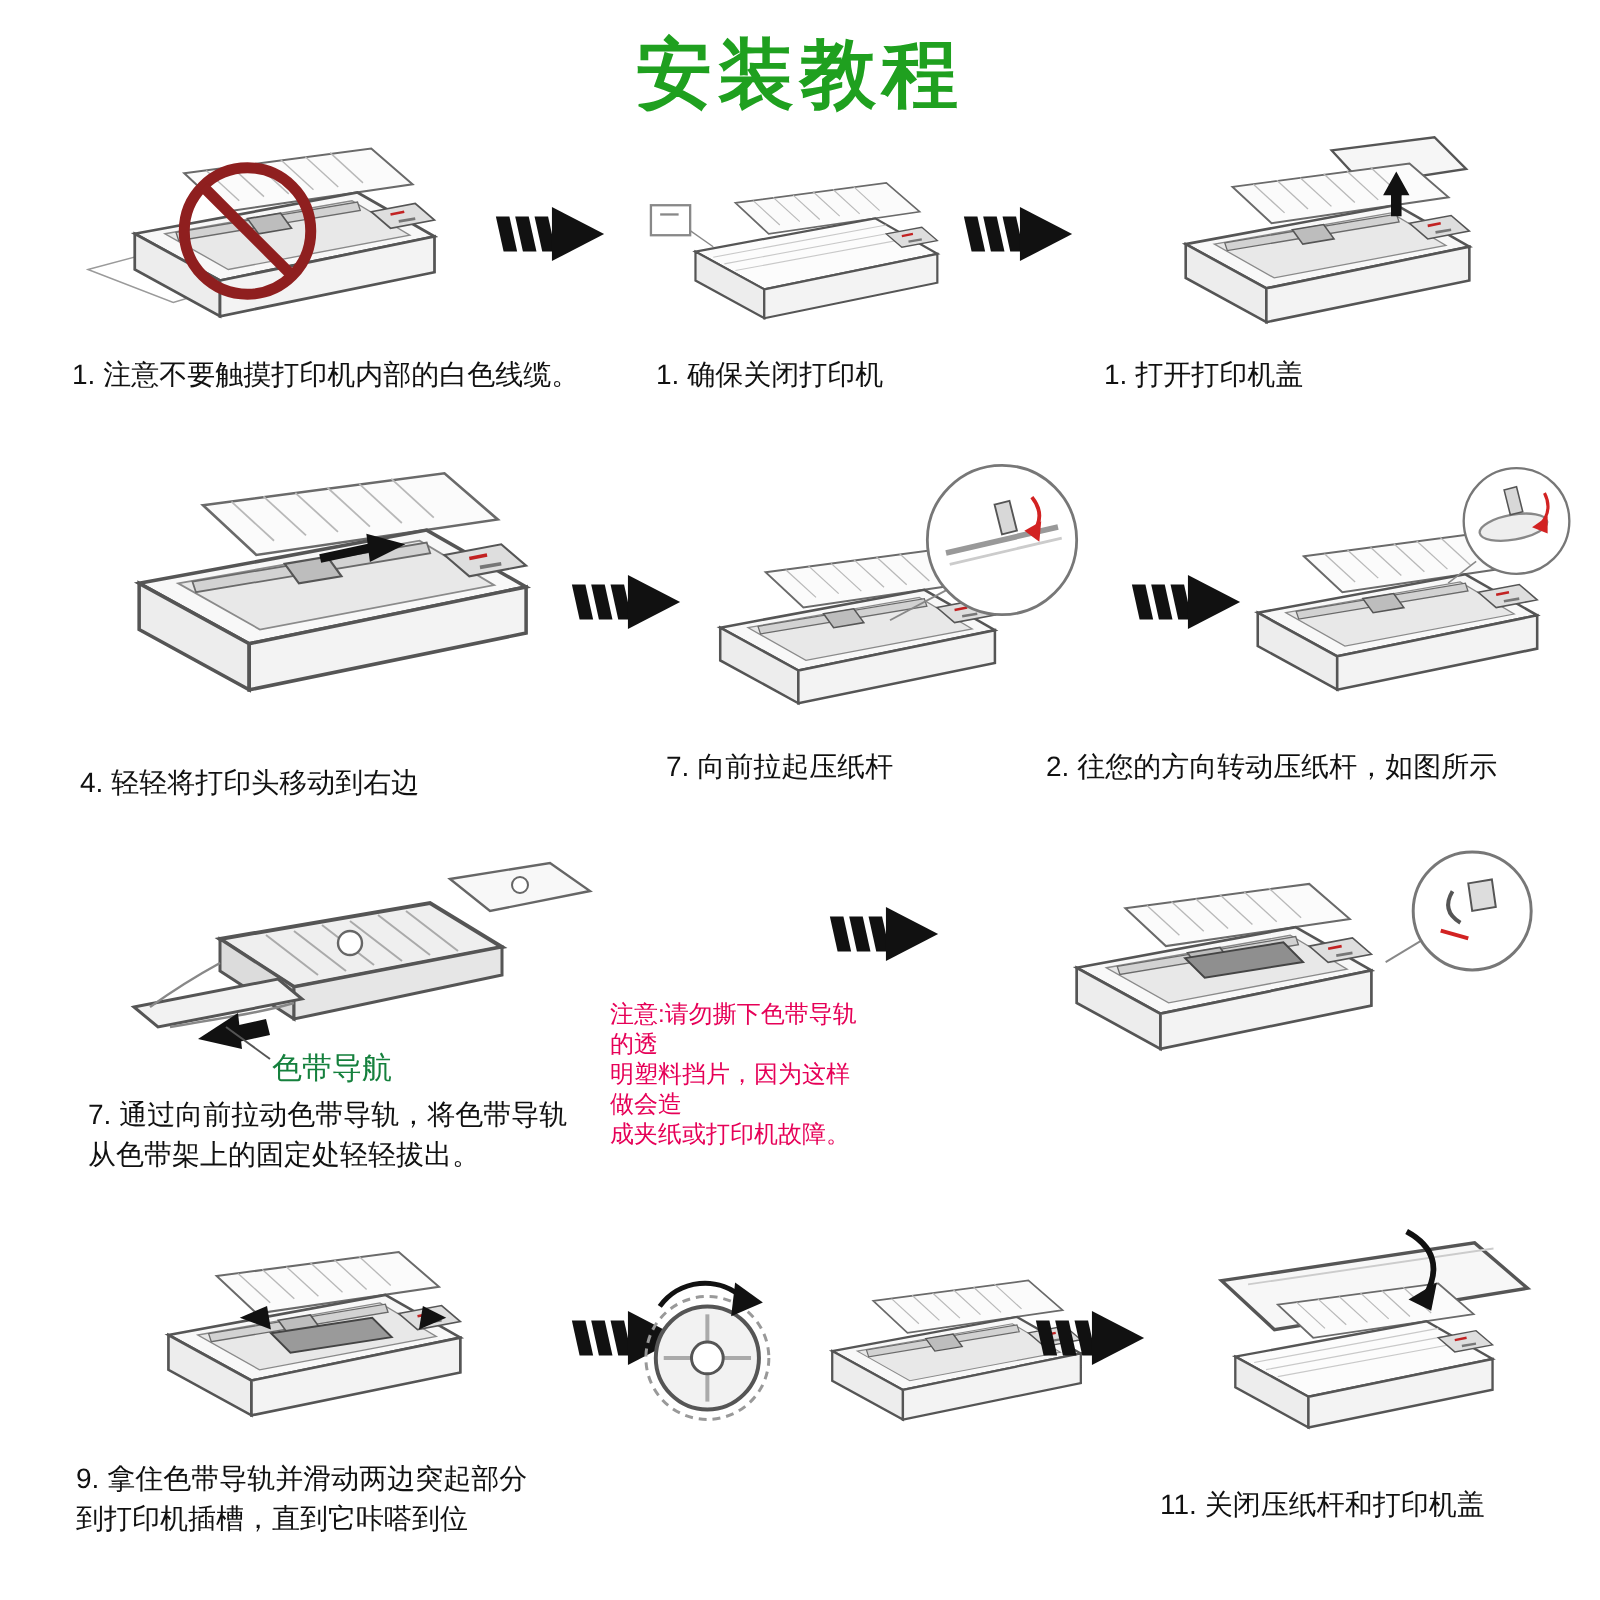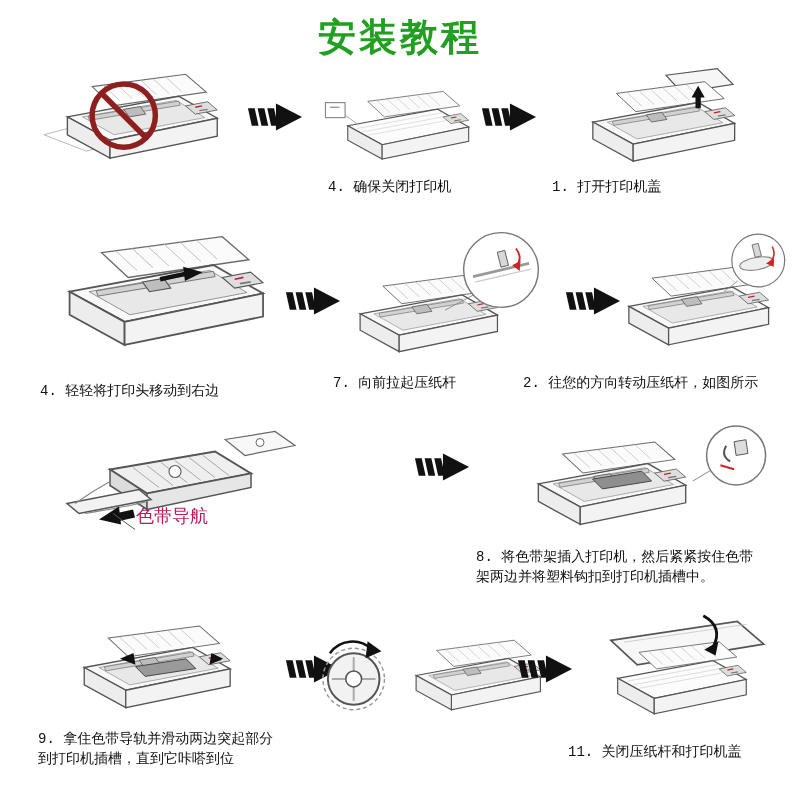--- a/index.html
+++ b/index.html
@@ -1,27 +1,27 @@
 <!DOCTYPE html>
 <html><head>
 <meta charset="utf-8">
 <style>
   *{margin:0;padding:0;box-sizing:border-box}
   html,body{background:#ffffff}
   .canvas{position:relative;width:800px;height:786px;background:#fff;overflow:hidden;
-          font-family:Liberation Mono, monospace;color:#111}
+          font-family:Liberation Sans, sans-serif;color:#111}
   .title{position:absolute;top:12px;left:0;width:100%;text-align:center;
          font-size:38px;font-weight:700;color:#1fa01f;letter-spacing:3px}
   .cell{position:absolute}
   .cell svg,.arrow svg{width:100%;height:100%;display:block}
   .arrow{position:absolute;width:58px;height:34px}
   .cap{position:absolute;font-size:14px;line-height:20px;color:#111;white-space:pre-line}
   .note{position:absolute;left:305px;top:500px;width:126px;font-size:12px;
         line-height:15px;color:#e60057;white-space:pre-line}
-  .rlabel{position:absolute;left:136px;top:504px;font-size:18px;color:#be185d}
+  .rlabel{position:absolute;left:136px;top:525px;font-size:15px;color:#15803d}
   .footer{position:absolute;left:0;top:789px;width:800px;height:11px;background:#14582e}
 </style>
 </head>
 <body>
 
 <div class="canvas">
 
   <svg width="0" height="0" style="position:absolute" aria-hidden="true">
     <defs>
       <symbol id="printer-open" viewBox="0 0 260 160">
@@ -114,21 +114,22 @@
   <div class="cell" style="left:548px;top:66px;width:212px;height:112px">
     <svg viewBox="0 0 260 170">
       <polygon points="148,14 226,4 250,28 172,40" fill="#f6f6f6" stroke="#555" stroke-width="1.8"></polygon>
       <use href="#printer-open" x="0" y="12" width="260" height="158"></use>
       <g fill="#111">
         <polygon points="193,64 201,64 201,48 207,48 197,30 187,48 193,48"></polygon>
       </g>
     </svg>
   </div>
 
-  <div class="cap" style="left:328px;top:177px">4. 确保关闭打印机</div>
+  <div class="cap" style="left:36px;top:177px">1. 注意不要触摸打印机内部的白色线缆。</div>
+  <div class="cap" style="left:328px;top:177px">1. 确保关闭打印机</div>
   <div class="cap" style="left:552px;top:177px">1. 打开打印机盖</div>
 
   <div class="cell" style="left:26px;top:226px;width:254px;height:142px">
     <svg viewBox="0 0 260 160">
       <use href="#printer-open" x="0" y="0" width="260" height="160"></use>
       <g>
         <path d="M138,60 L166,54" stroke="#111" stroke-width="5" fill="none"></path>
         <polygon points="164,46 186,52 166,62" fill="#111"></polygon>
       </g>
     </svg>
@@ -204,20 +205,23 @@
 
       <g fill="#111">
         <polygon points="60,84 78,80 80,88 62,92"></polygon>
         <polygon points="44,90 64,77 66,95"></polygon>
       </g>
       <line x1="58" y1="84" x2="80" y2="100" stroke="#555" stroke-width="1"></line>
     </svg>
   </div>
 
   <div class="rlabel">色带导航</div>
+  <div class="note">注意:请勿撕下色带导轨的透
+明塑料挡片，因为这样做会造
+成夹纸或打印机故障。</div>
 
   <div class="arrow" style="left:413px;top:450px">
     <svg viewBox="0 0 60 34">
         <use href="#ffarrow"></use>
       </svg>
   </div>
 
   <div class="cell" style="left:476px;top:424px;width:296px;height:118px">
     <svg viewBox="0 0 300 120">
       <use href="#printer-open" x="0" y="10" width="255" height="110"></use>
@@ -225,22 +229,22 @@
       <line x1="220" y1="58" x2="240" y2="46" stroke="#888" stroke-width="1"></line>
       <g>
         <circle cx="264" cy="32" r="30" fill="#ffffff" stroke="#777" stroke-width="1.5"></circle>
         <polygon points="262,18 274,16 276,30 264,32" fill="#dddddd" stroke="#555" stroke-width="1"></polygon>
         <path d="M254,22 q-6,10 4,16" stroke="#555" stroke-width="2" fill="none"></path>
         <line x1="248" y1="42" x2="262" y2="46" stroke="#d22222" stroke-width="2"></line>
       </g>
     </svg>
   </div>
 
-  <div class="cap" style="left:476px;top:547px">8. 将色带架插入打印机，然后紧紧按住色带
-架两边并将塑料钩扣到打印机插槽中。</div>
+  <div class="cap" style="left:44px;top:547px">7. 通过向前拉动色带导轨，将色带导轨
+从色带架上的固定处轻轻拔出。</div>
 
   <div class="cell" style="left:24px;top:616px;width:258px;height:112px">
     <svg viewBox="0 0 260 115">
       <use href="#printer-open" x="0" y="2" width="248" height="110"></use>
       <polygon points="112,52 164,44 174,54 122,62" fill="#9a9a9a" stroke="#444" stroke-width="1"></polygon>
       <g fill="#111">
         <polygon points="96,44 110,38 112,50"></polygon>
         <polygon points="190,38 202,44 188,50"></polygon>
       </g>
     </svg>
@@ -280,16 +284,16 @@
       <use href="#printer-closed" x="0" y="24" width="236" height="100"></use>
       <g>
         <path d="M150,4 q22,12 10,34" stroke="#111" stroke-width="3" fill="none"></path>
         <polygon points="151,40 163,46 166,31" fill="#111"></polygon>
       </g>
     </svg>
   </div>
 
   <div class="cap" style="left:38px;top:729px">9. 拿住色带导轨并滑动两边突起部分
 到打印机插槽，直到它咔嗒到位</div>
-  <div class="cap" style="left:568px;top:742px">11. 关闭压纸杆和打印机盖</div>
+  <div class="cap" style="left:580px;top:742px">11. 关闭压纸杆和打印机盖</div>
 
   <div class="footer"></div>
 </div>
 
 </body></html>

